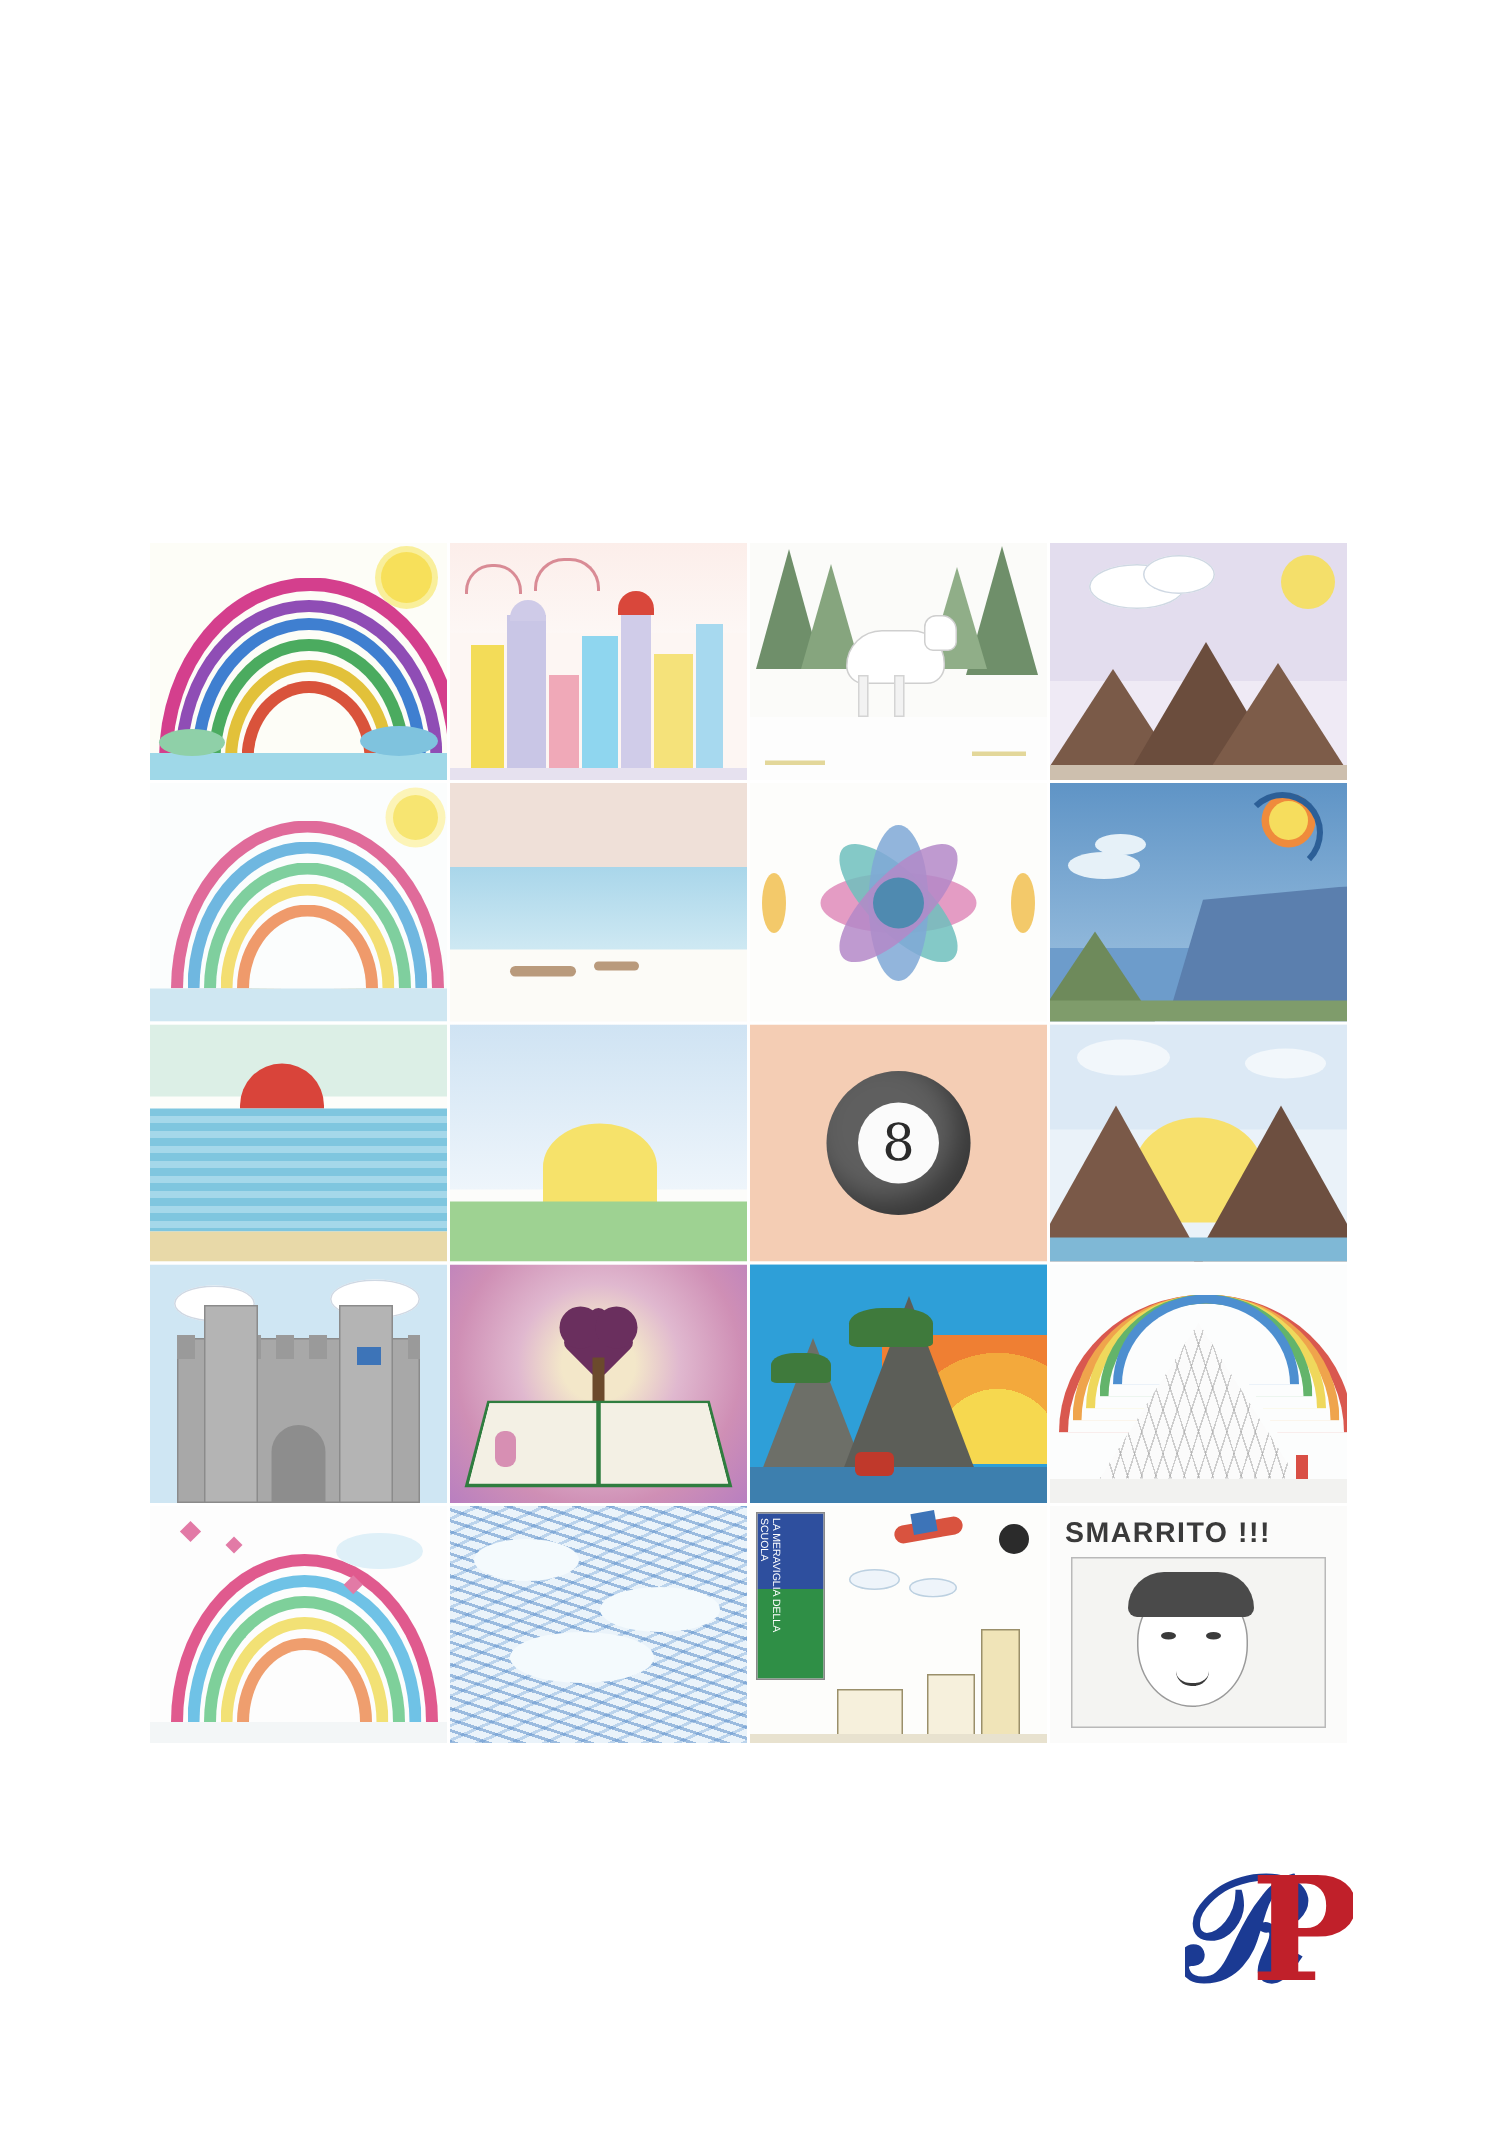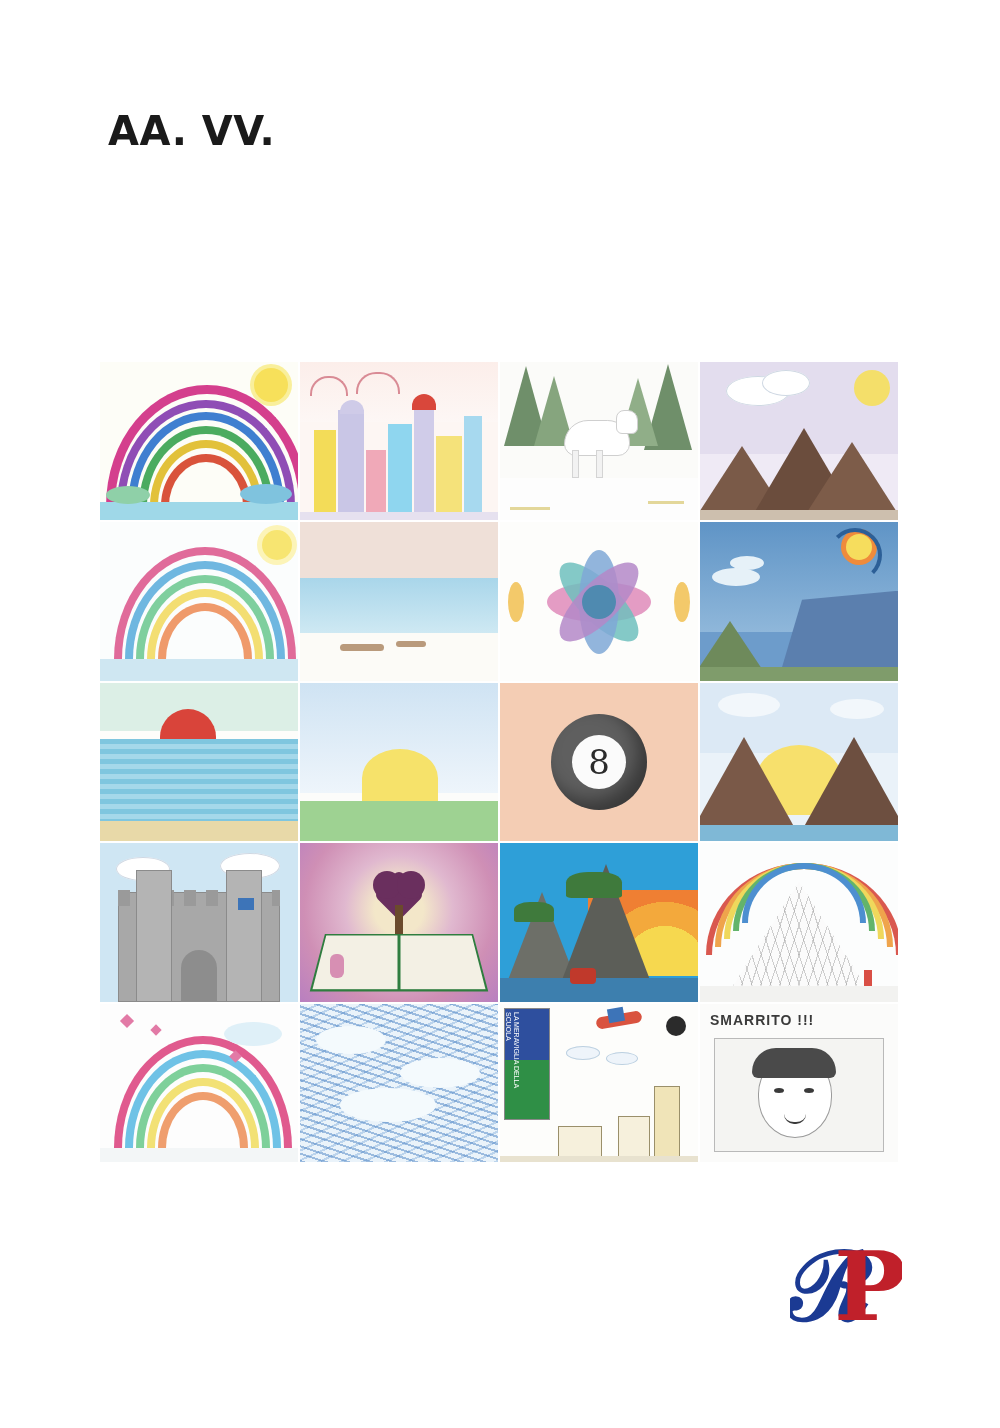--- a/index.html
+++ b/index.html
@@ -99,21 +99,20 @@
     font-size: 25px;
     color: #6d6d6d;
   }
   .collana b { font-weight: bold; font-style: italic; color: #5d5d5d;}
 </style>
 </head>
 <body>
 
 <div class="cover">
 
-  <div class="author">AA. VV.</div>
 
   <div class="grid">
 
     <div class="cell">
       <div class="paper" style="background:#fdfdf7"></div>
       <div class="sun" style="right:10px;top:6px;width:34px;height:34px;background:#f7e05a;box-shadow:0 0 0 4px #f9ef9b"></div>
       <div class="rb" style="left:6px;bottom:14px;width:184px;height:112px;border-width:9px;border-color:#d43f8d"></div>
       <div class="rb" style="left:17px;bottom:14px;width:162px;height:98px;border-width:8px;border-color:#8f4db5"></div>
       <div class="rb" style="left:28px;bottom:14px;width:140px;height:86px;border-width:8px;border-color:#3f7fd0"></div>
       <div class="rb" style="left:39px;bottom:14px;width:118px;height:72px;border-width:8px;border-color:#4bab5f"></div>
@@ -330,21 +329,21 @@
       <div class="cloud" style="left:106px;top:48px;width:32px;height:13px;background:#eef4fa;box-shadow:0 0 0 1px #bcd0e0 inset"></div>
       <div class="sun" style="right:12px;top:12px;width:20px;height:20px;background:#2b2b2b"></div>
       <div style="position:absolute;right:18px;bottom:0;width:24px;height:74px;background:#f0e4b8;border:1px solid #9a8f6a"></div>
       <div style="position:absolute;right:48px;bottom:0;width:30px;height:44px;background:#f6f0dc;border:1px solid #9a8f6a"></div>
       <div style="position:absolute;left:58px;bottom:0;width:42px;height:34px;background:#f6f0dc;border:1px solid #9a8f6a"></div>
       <div class="ground" style="height:6px;background:#e8e2cf"></div>
     </div>
 
     <div class="cell">
       <div class="paper" style="background:#fbfbfa"></div>
-      <div style="position:absolute;left:10px;top:8px;right:10px;font-family:'Liberation Sans',sans-serif;font-size:14px;font-weight:bold;color:#3a3a3a;letter-spacing:1px">SMARRITO !!!</div>
+      <div style="position:absolute;left:10px;top:8px;right:10px;font-family:'Liberation Sans',sans-serif;font-size:19px;font-weight:bold;color:#3a3a3a;letter-spacing:1px">SMARRITO !!!</div>
       <div style="position:absolute;left:14px;top:34px;right:14px;bottom:10px;border:1px solid #b9b9b9;background:#f4f4f2"></div>
       <div style="position:absolute;left:58px;top:52px;width:72px;height:80px;border-radius:46% 46% 50% 50%;background:#ffffff;border:1px solid #9a9a9a"></div>
       <div style="position:absolute;left:52px;top:44px;width:84px;height:30px;background:#4a4a4a;border-radius:40px 40px 10px 10px"></div>
       <div style="position:absolute;left:74px;top:84px;width:10px;height:5px;background:#3a3a3a;border-radius:50%"></div>
       <div style="position:absolute;left:104px;top:84px;width:10px;height:5px;background:#3a3a3a;border-radius:50%"></div>
       <div style="position:absolute;left:84px;top:110px;width:22px;height:8px;border-bottom:2px solid #3a3a3a;border-radius:0 0 12px 12px"></div>
     </div>
 
   </div>
 

